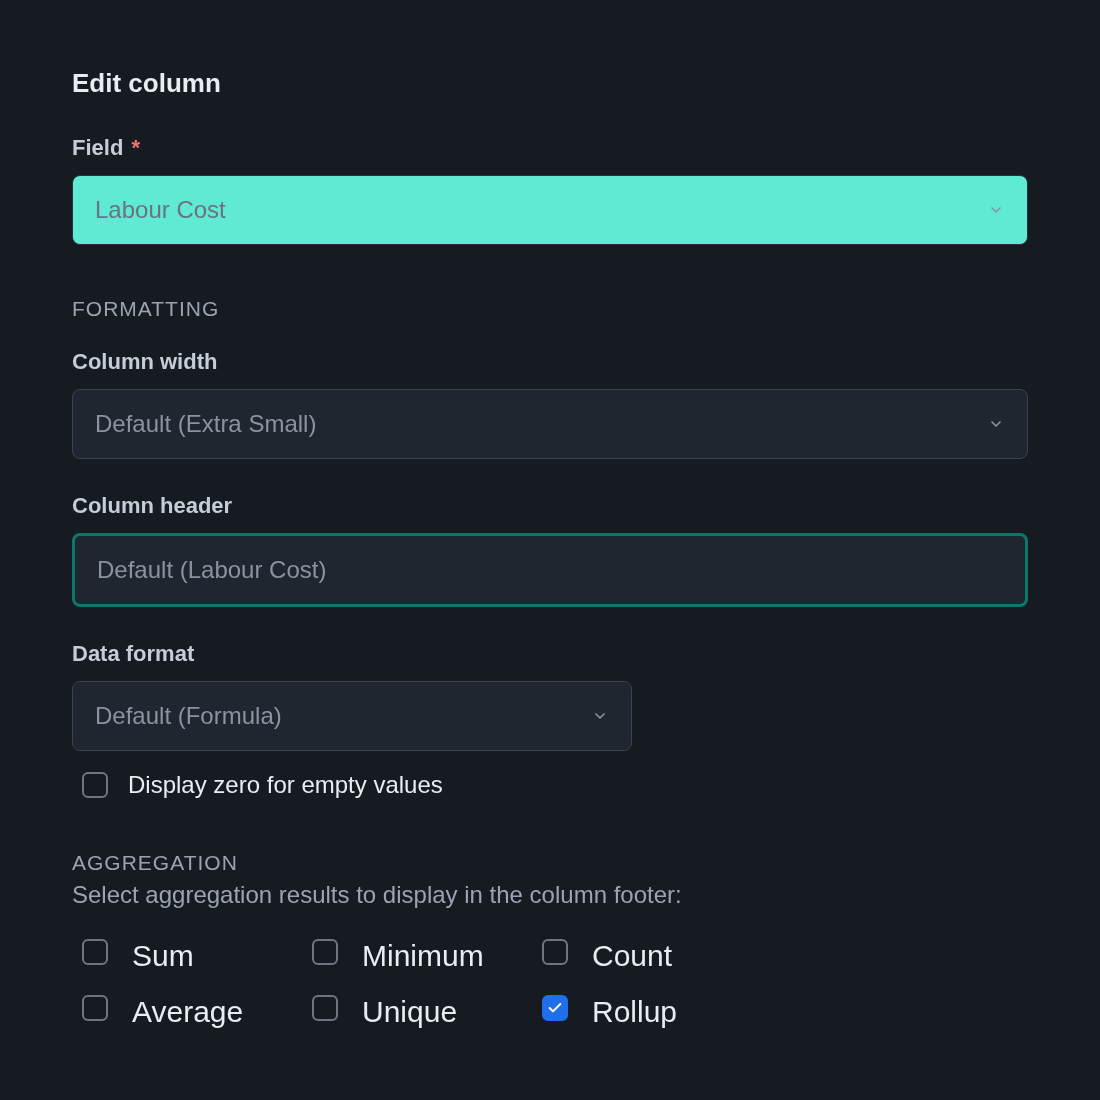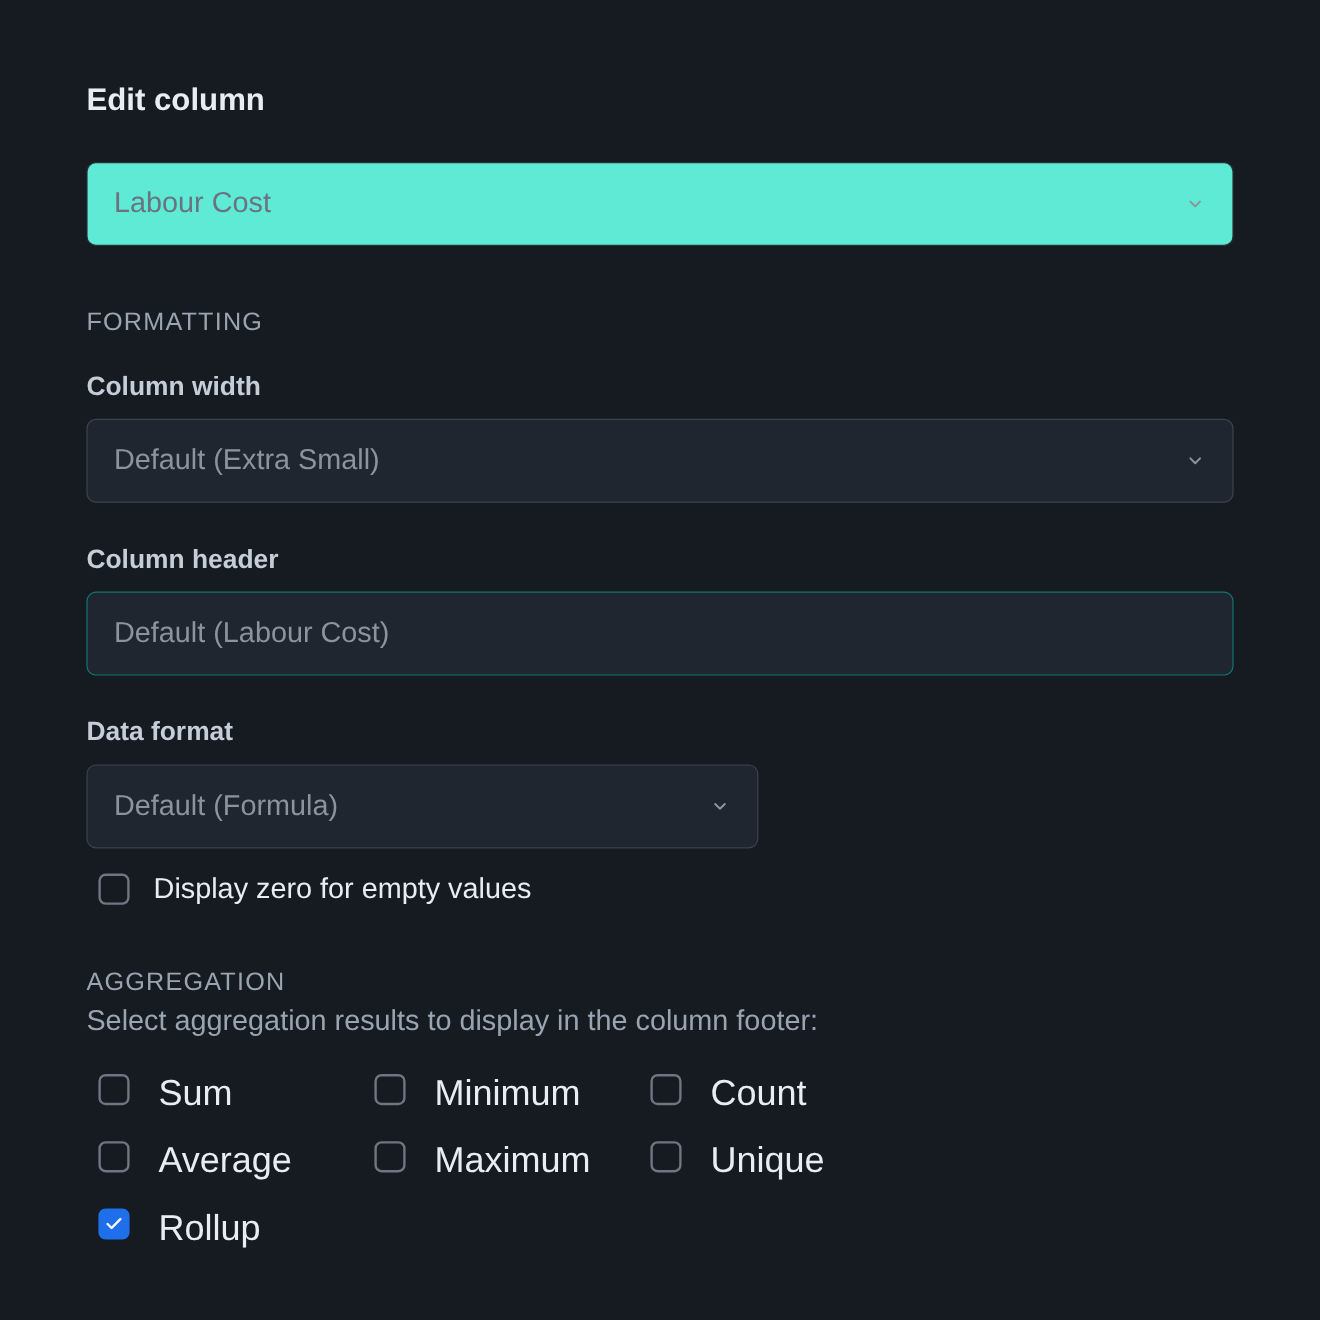--- a/index.html
+++ b/index.html
@@ -45,21 +45,21 @@
   }
   .select.narrow { width: 560px; }
   .chevron {
     width: 18px; height: 18px;
     display: inline-flex; align-items: center; justify-content: center;
   }
   .chevron svg { stroke: #8b949e; }
   .input {
     width: 100%;
     background: #1f2630;
-    border: 1px solid #0f766e;
+    border: 3px solid #0f766e;
     border-radius: 8px;
     padding: 20px 22px;
     font-size: 24px;
     color: #8b949e;
     font-family: inherit;
     outline: none;
   }
   .input::placeholder { color: #8b949e; }
   .section-heading {
     font-size: 21px;
@@ -111,20 +111,24 @@
     border-color: #1f6feb;
   }
   .cb.checked svg { stroke: #fff; }
 </style>
 </head>
 <body>
 
 <h1 class="title">Edit column</h1>
 
 <div class="field-group">
+  <div class="label">
+    <span>Field</span>
+    <span class="required">*</span>
+  </div>
   <div class="select disabled">
     <span>Labour Cost</span>
     <span class="chevron">
       <svg width="16" height="16" viewBox="0 0 24 24" fill="none" stroke-width="2.5" stroke-linecap="round" stroke-linejoin="round">
           <polyline points="6 9 12 15 18 9"></polyline>
         </svg>
     </span>
   </div>
 </div>
 
@@ -190,26 +194,20 @@
   <div class="cb-item">
     <span class="cb">
       
     </span>
     <span>Average</span>
   </div>
   <div class="cb-item">
     <span class="cb">
       
     </span>
-    <span>Maximum</span>
-  </div>
-  <div class="cb-item">
-    <span class="cb">
-      
-    </span>
     <span>Unique</span>
   </div>
   <div class="cb-item">
     <span class="cb checked">
       <svg width="16" height="16" viewBox="0 0 24 24" fill="none" stroke-width="3" stroke-linecap="round" stroke-linejoin="round">
           <polyline points="20 6 9 17 4 12"></polyline>
         </svg>
     </span>
     <span>Rollup</span>
   </div>

